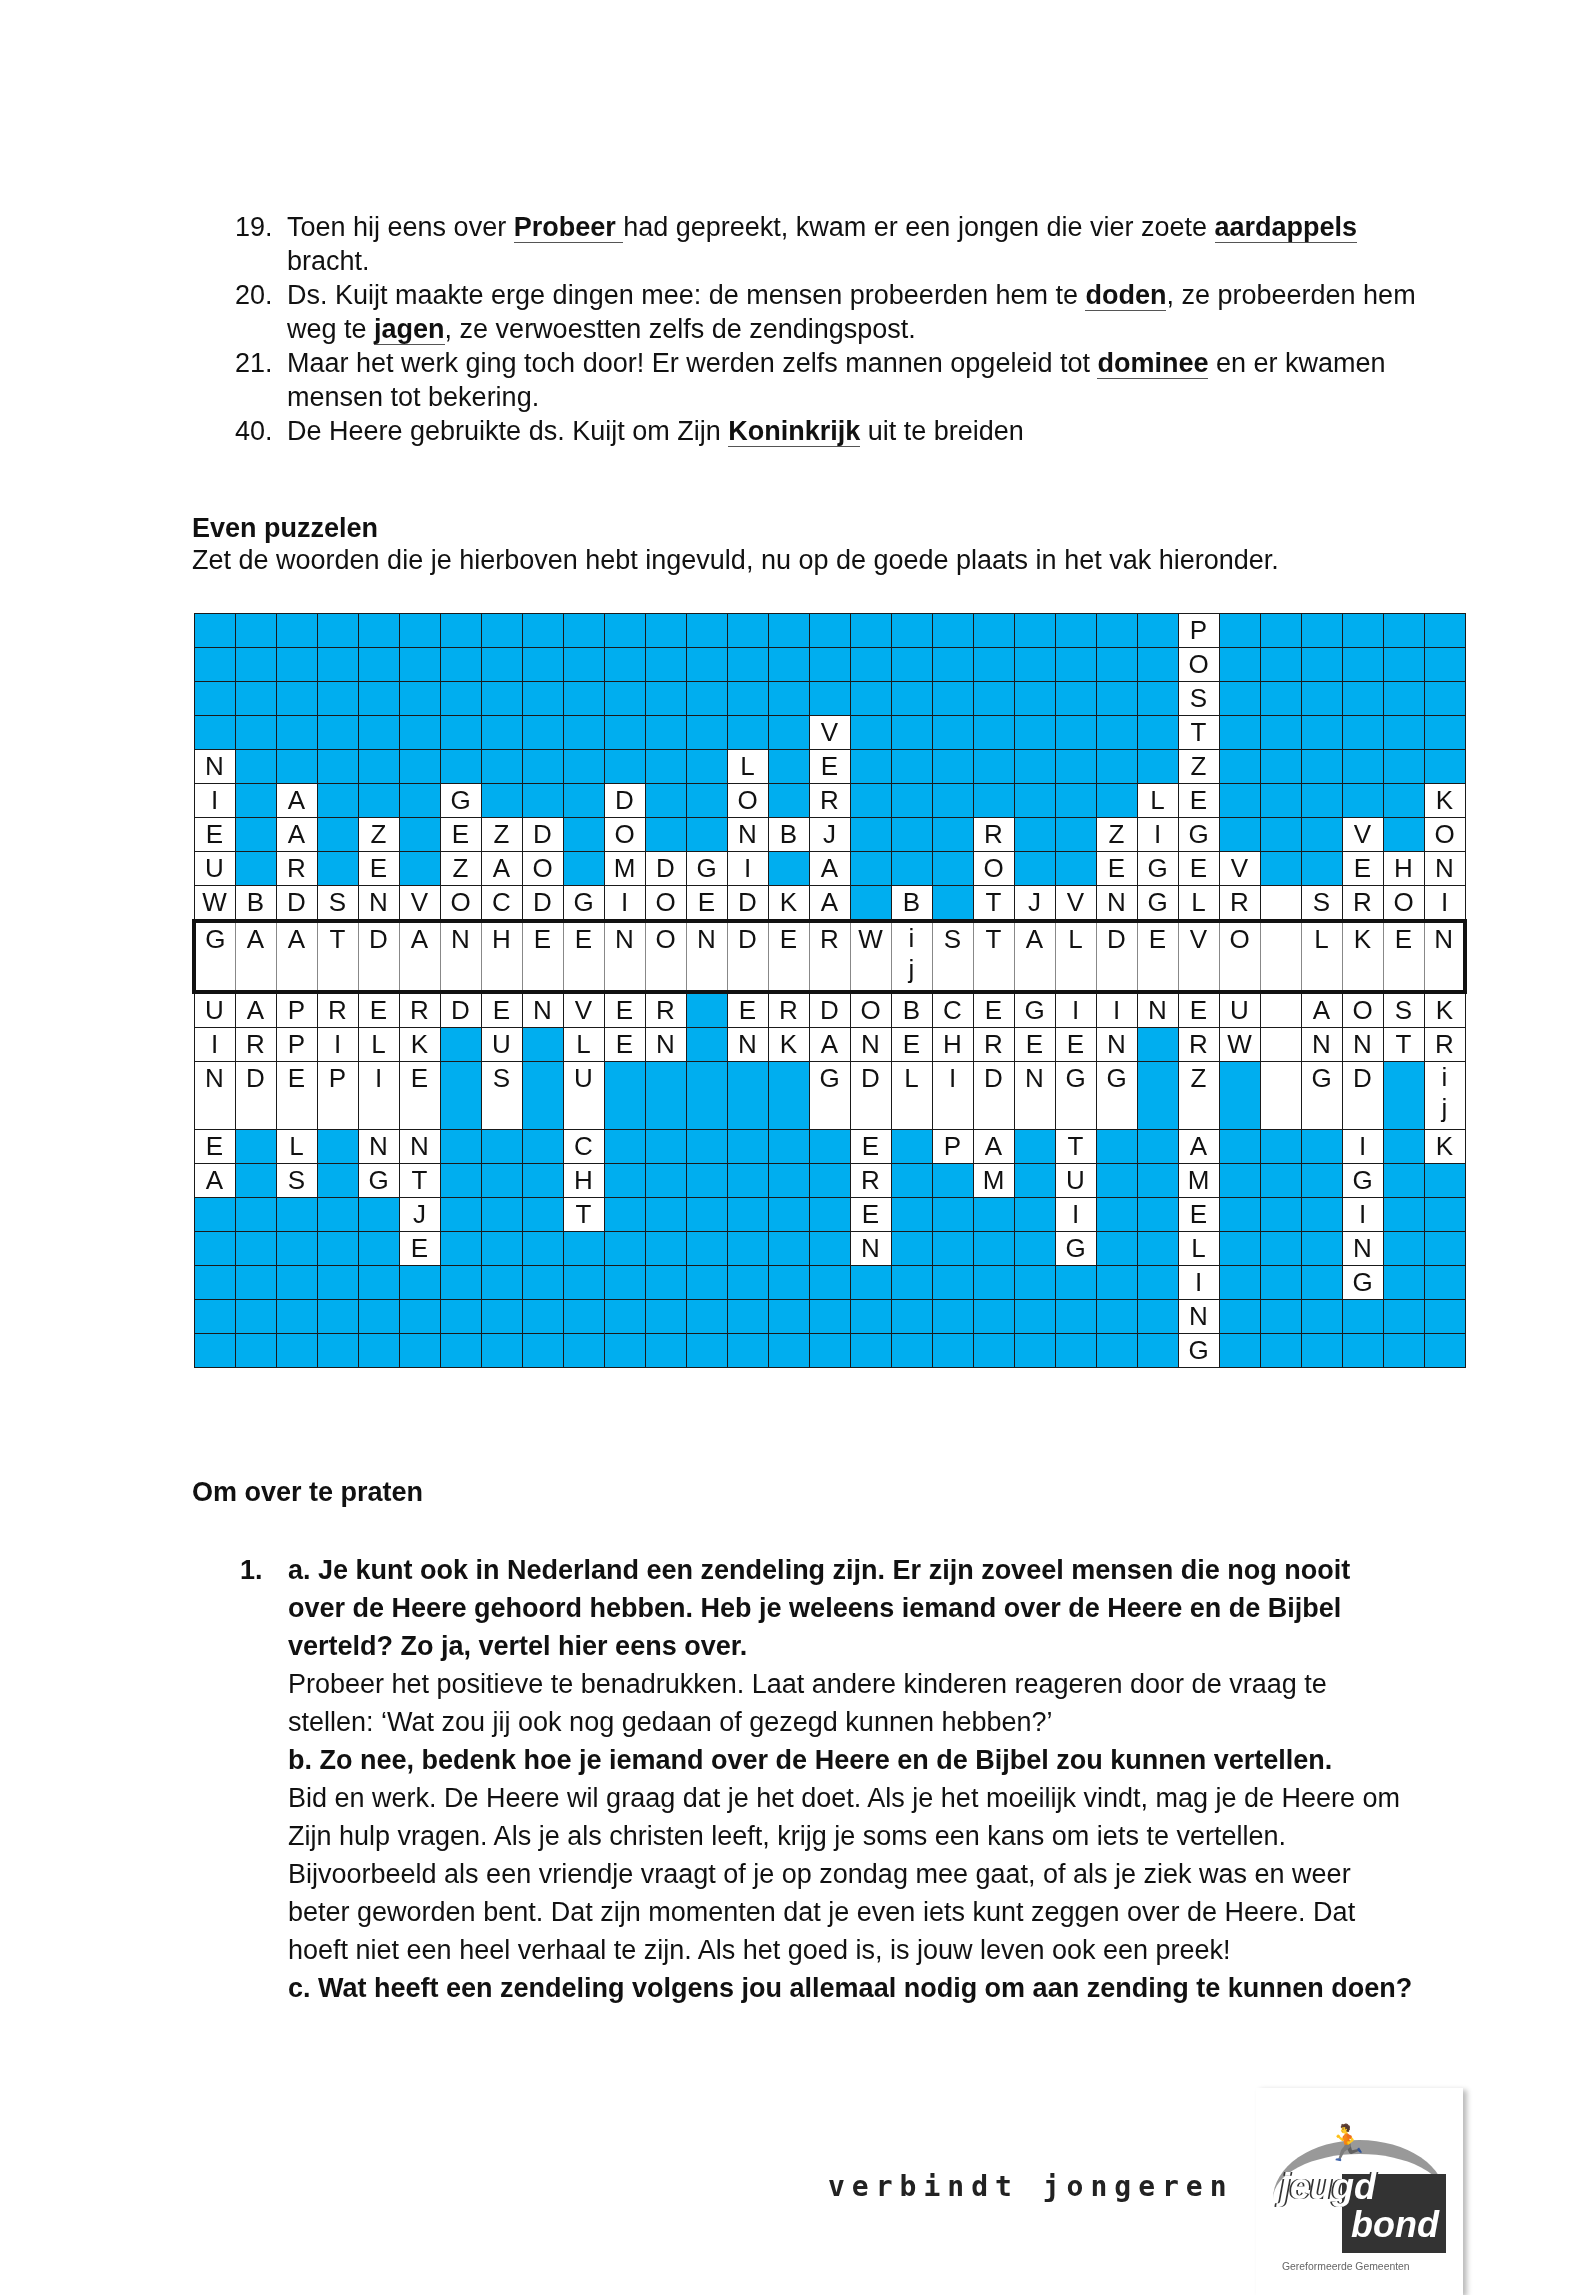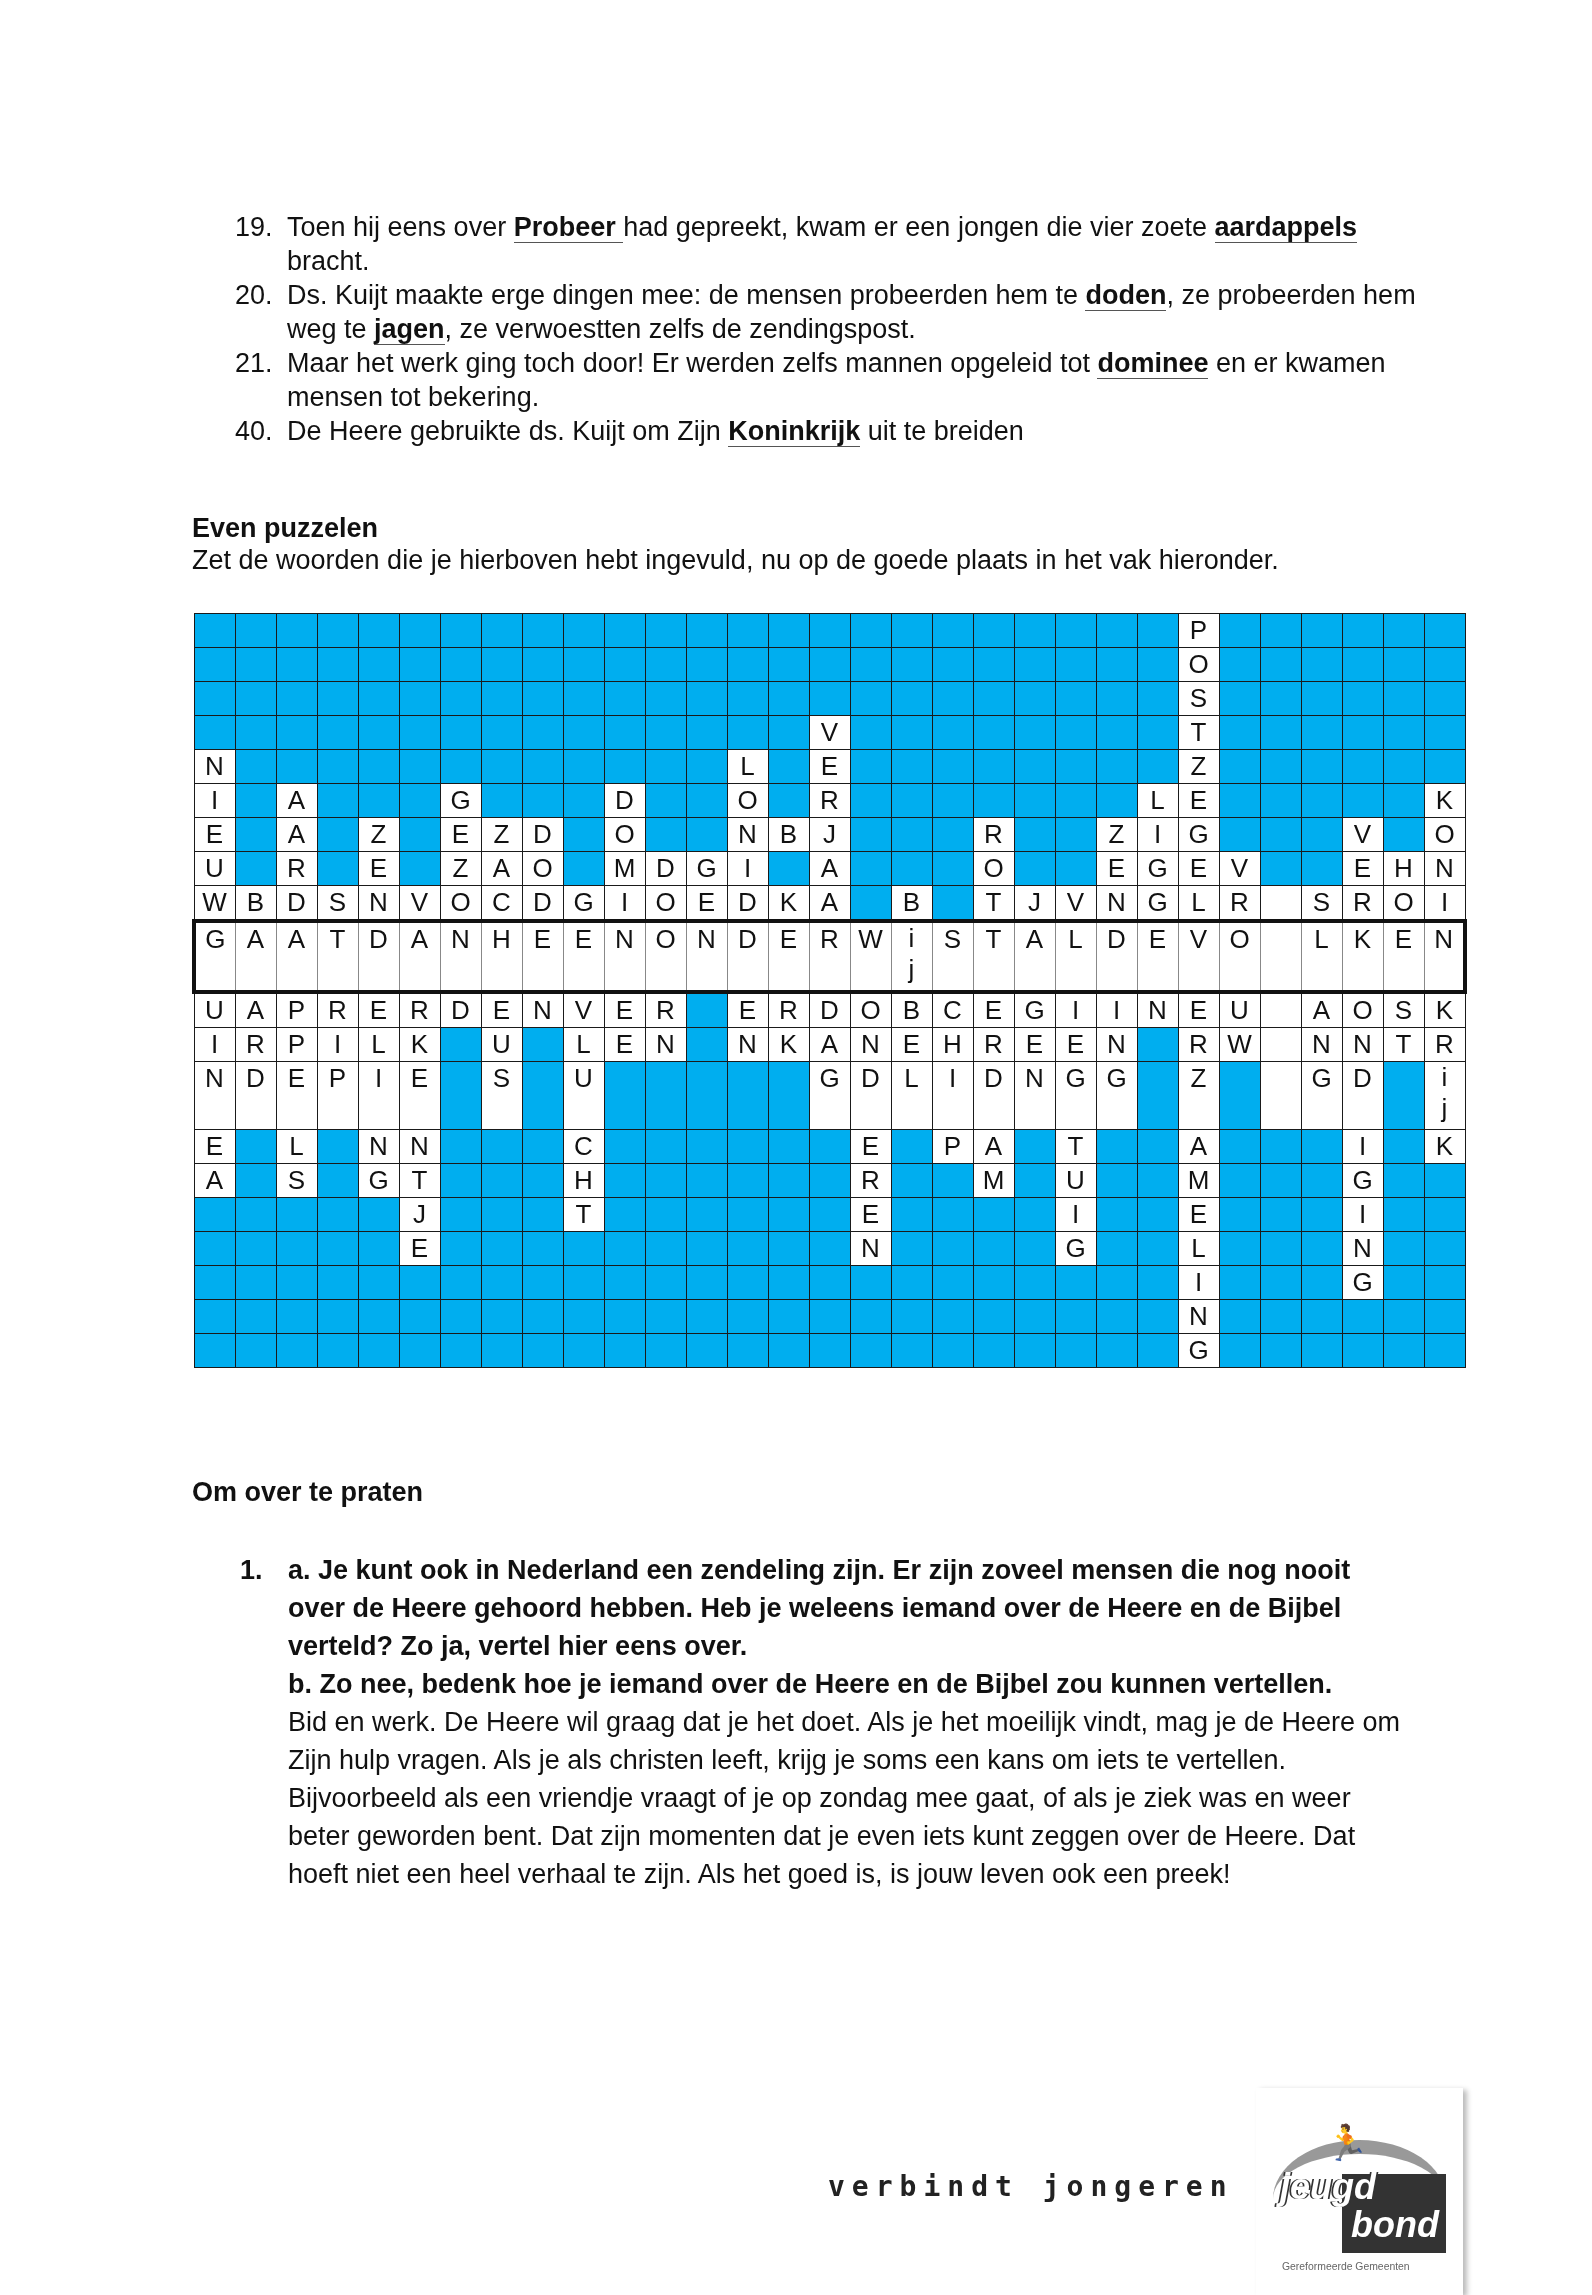--- a/index.html
+++ b/index.html
@@ -727,22 +727,24 @@
       </table>
   </div>
 
 
   <div class="talk-title">Om over te praten</div>
 
   <div class="questions">
     <span class="qnum">1.</span>
     <div class="qbody" id="qbody">
         <div class="bold">a. Je kunt ook in Nederland een zendeling zijn. Er zijn zoveel mensen die nog nooit over de Heere gehoord hebben. Heb je weleens iemand over de Heere en de Bijbel verteld? Zo ja, vertel hier eens over.</div>
+        <div>Probeer het positieve te benadrukken. Laat andere kinderen reageren door de vraag te stellen: ‘Wat zou jij ook nog gedaan of gezegd kunnen hebben?’</div>
         <div class="bold">b. Zo nee, bedenk hoe je iemand over de Heere en de Bijbel zou kunnen vertellen.</div>
         <div>Bid en werk. De Heere wil graag dat je het doet. Als je het moeilijk vindt, mag je de Heere om Zijn hulp vragen. Als je als christen leeft, krijg je soms een kans om iets te vertellen. Bijvoorbeeld als een vriendje vraagt of je op zondag mee gaat, of als je ziek was en weer beter geworden bent. Dat zijn momenten dat je even iets kunt zeggen over de Heere. Dat hoeft niet een heel verhaal te zijn. Als het goed is, is jouw leven ook een preek!</div>
+        <div class="bold">c. Wat heeft een zendeling volgens jou allemaal nodig om aan zending te kunnen doen?</div>
       </div>
   </div>
 
   <div class="slogan">verbindt jongeren</div>
 
   <div class="logo">
     <div class="arc"></div>
     <div class="figure">🏃</div>
     <div class="block"></div>
     <div class="t1">jeugd</div>

